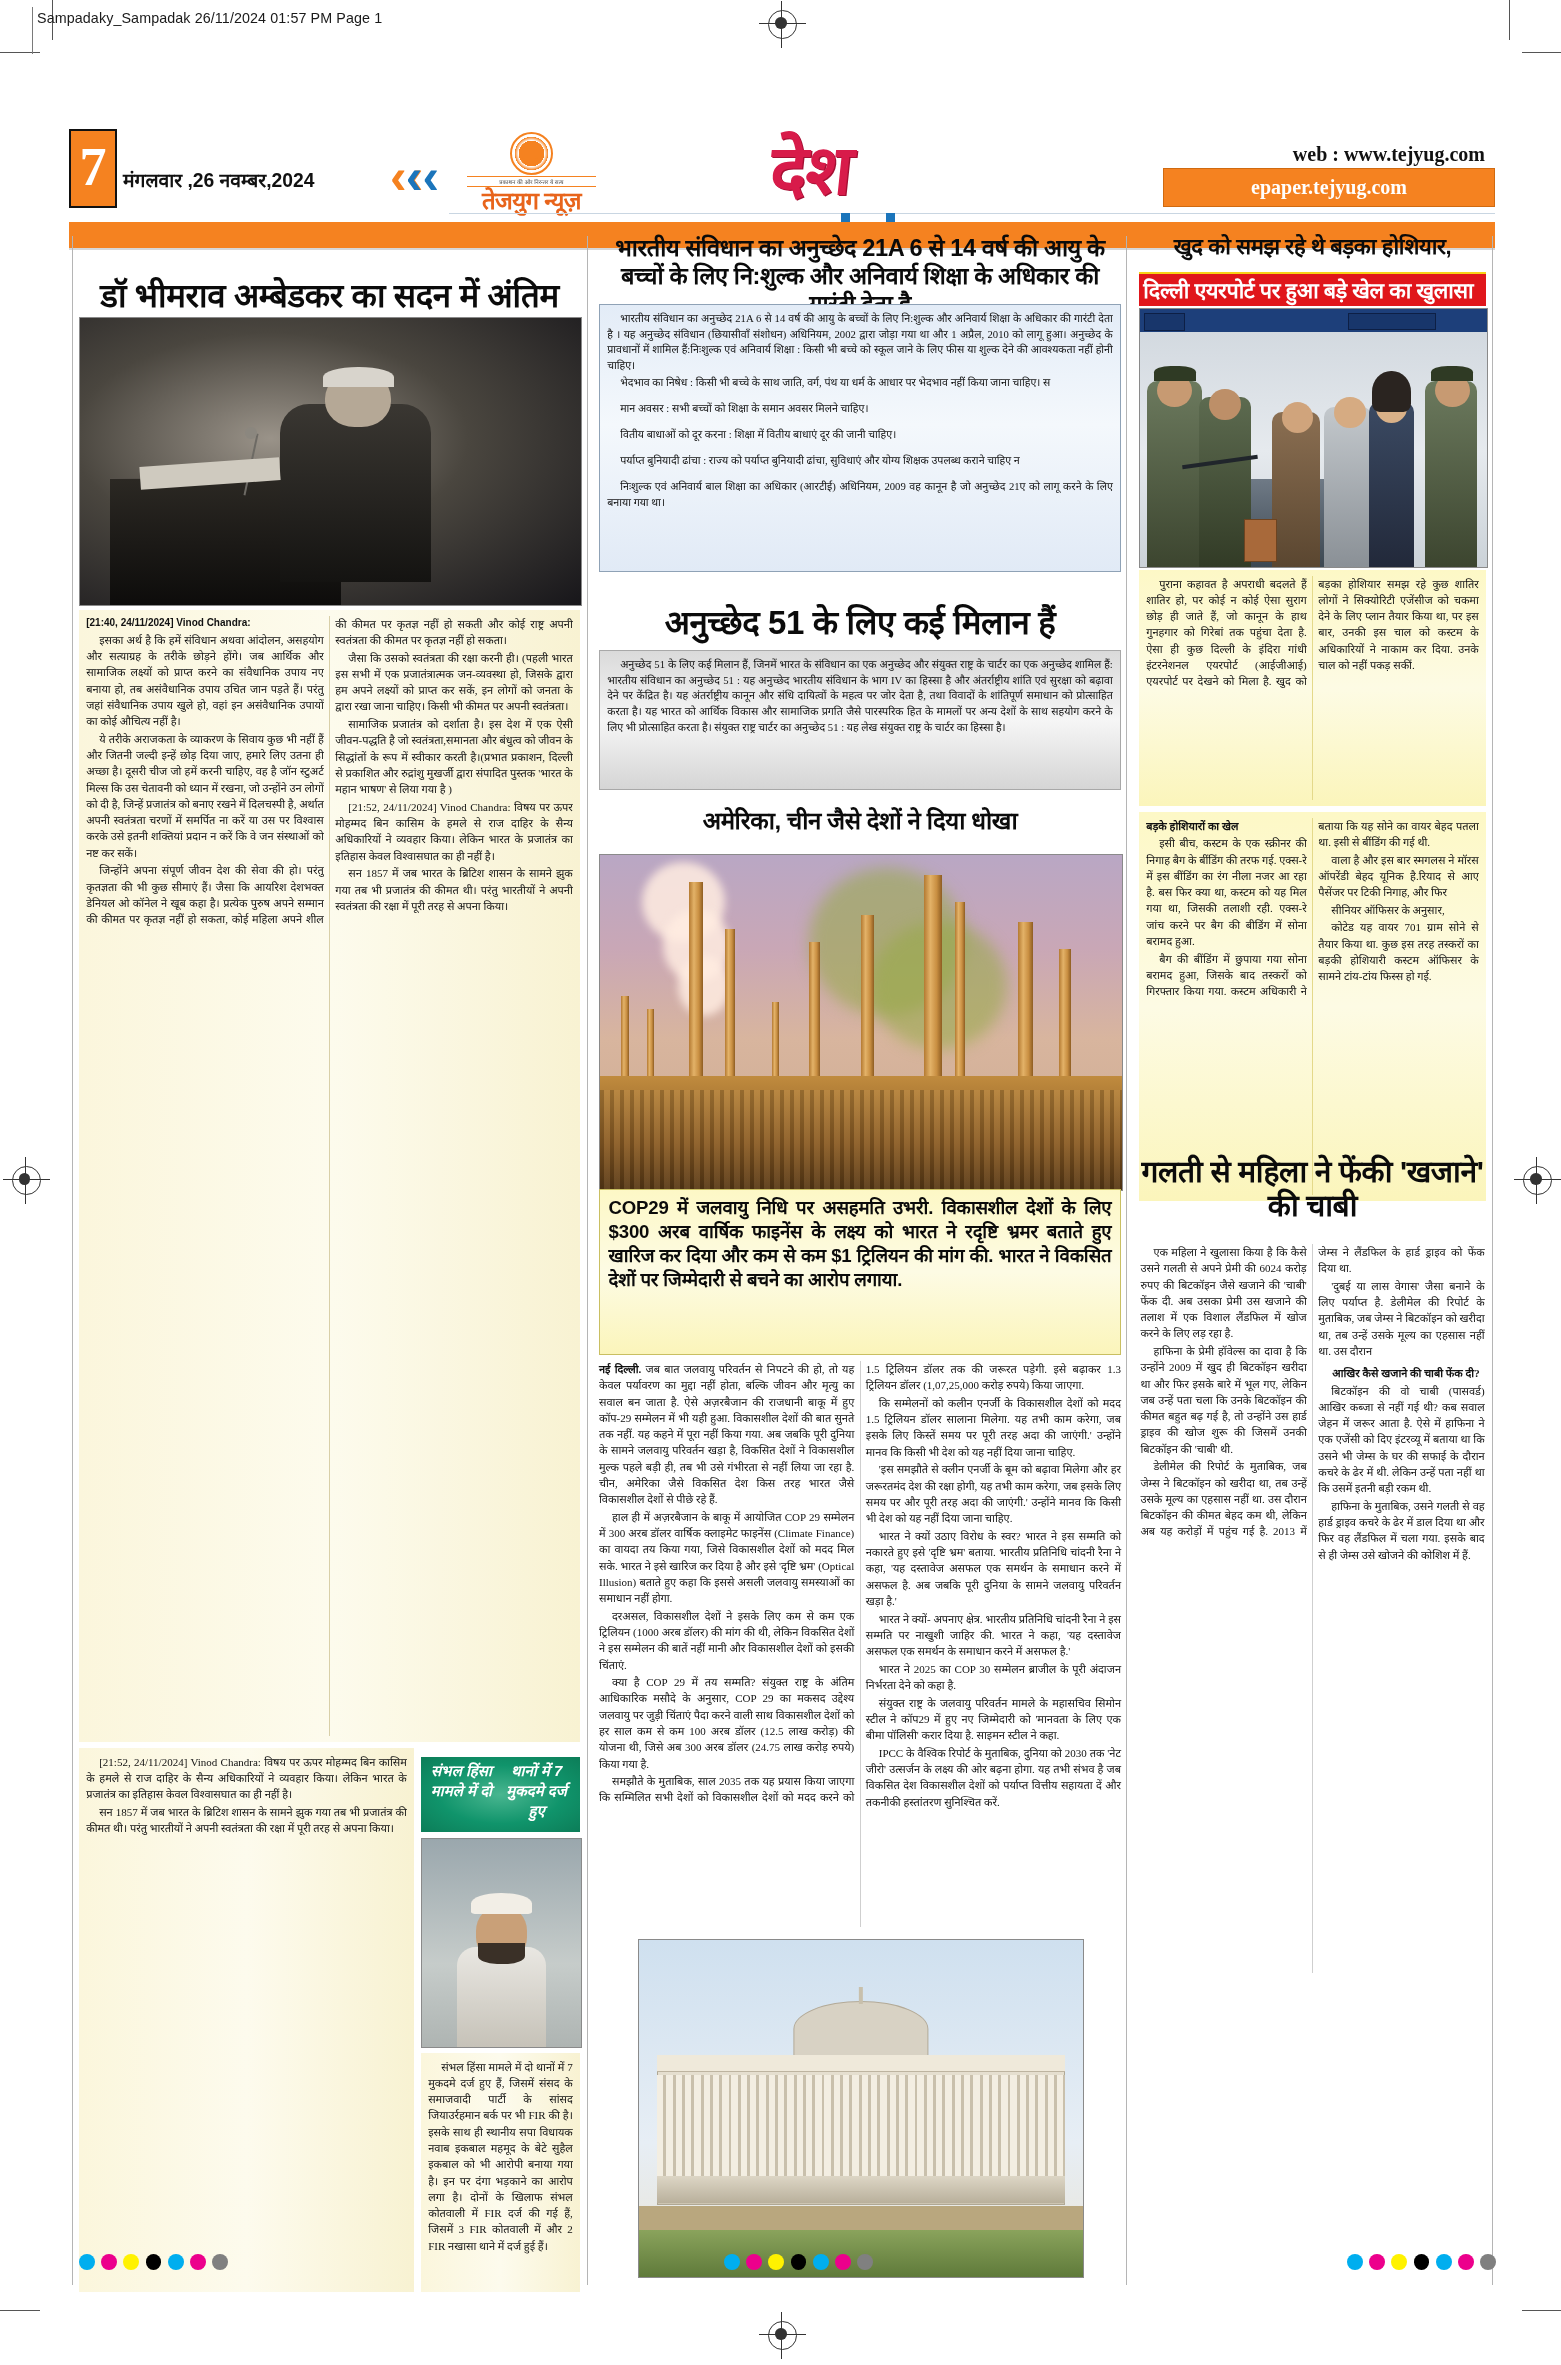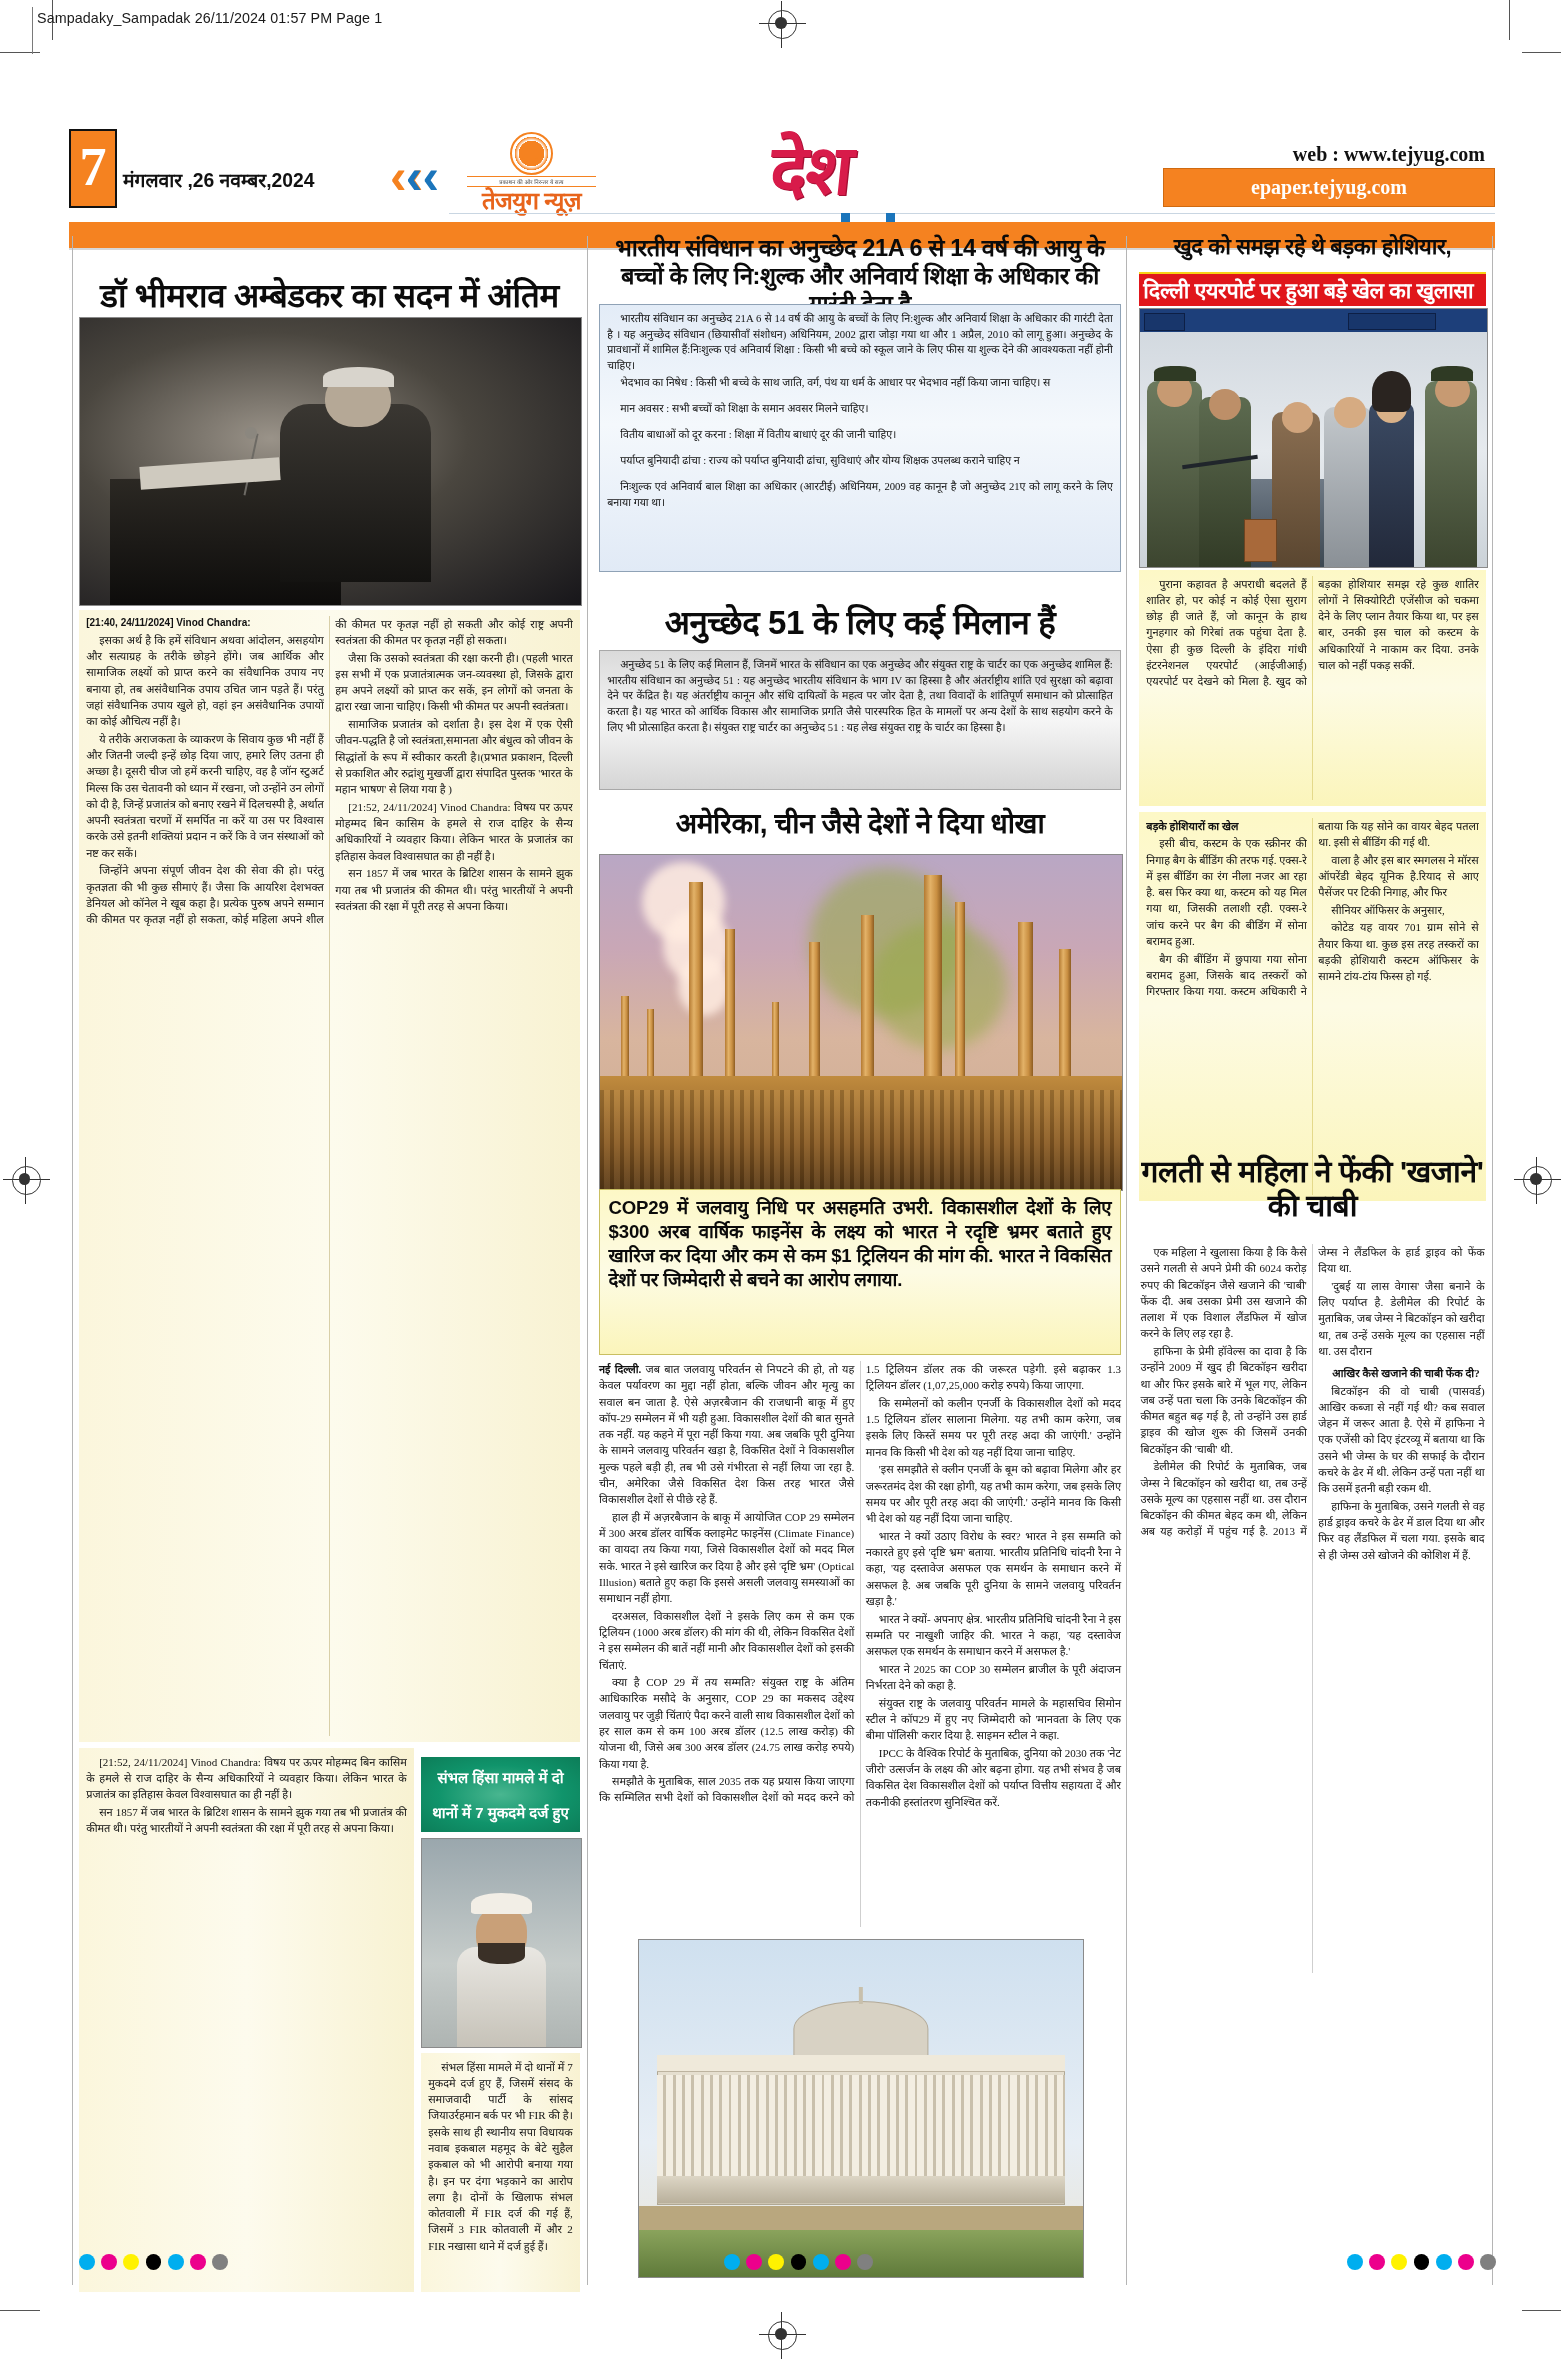--- a/index.html
+++ b/index.html
@@ -232,21 +232,21 @@
     <p>इसका अर्थ है कि हमें संविधान अथवा आंदोलन, असहयोग और सत्याग्रह के तरीके छोड़ने होंगे। जब आर्थिक और सामाजिक लक्ष्यों को प्राप्त करने का संवैधानिक उपाय नए बनाया हो, तब असंवैधानिक उपाय उचित जान पड़ते हैं। परंतु जहां संवैधानिक उपाय खुले हो, वहां इन असंवैधानिक उपायों का कोई औचित्य नहीं है।</p>
     <p>ये तरीके अराजकता के व्याकरण के सिवाय कुछ भी नहीं हैं और जितनी जल्दी इन्हें छोड़ दिया जाए, हमारे लिए उतना ही अच्छा है। दूसरी चीज जो हमें करनी चाहिए, वह है जॉन स्टुअर्ट मिल्स कि उस चेतावनी को ध्यान में रखना, जो उन्होंने उन लोगों को दी है, जिन्हें प्रजातंत्र को बनाए रखने में दिलचस्पी है, अर्थात अपनी स्वतंत्रता चरणों में समर्पित ना करें या उस पर विश्वास करके उसे इतनी शक्तियां प्रदान न करें कि वे जन संस्थाओं को नष्ट कर सकें।</p>
     <p>जिन्होंने अपना संपूर्ण जीवन देश की सेवा की हो। परंतु कृतज्ञता की भी कुछ सीमाएं हैं। जैसा कि आयरिश देशभक्त डेनियल ओ कॉनेल ने खूब कहा है। प्रत्येक पुरुष अपने सम्मान की कीमत पर कृतज्ञ नहीं हो सकता, कोई महिला अपने शील की कीमत पर कृतज्ञ नहीं हो सकती और कोई राष्ट्र अपनी स्वतंत्रता की कीमत पर कृतज्ञ नहीं हो सकता।</p>
     <p>जैसा कि उसको स्वतंत्रता की रक्षा करनी ही। (पहली भारत इस सभी में एक प्रजातंत्रात्मक जन-व्यवस्था हो, जिसके द्वारा हम अपने लक्ष्यों को प्राप्त कर सकें, इन लोगों को जनता के द्वारा रखा जाना चाहिए। किसी भी कीमत पर अपनी स्वतंत्रता।</p>
     <p>सामाजिक प्रजातंत्र को दर्शाता है। इस देश में एक ऐसी जीवन-पद्धति है जो स्वतंत्रता,समानता और बंधुत्व को जीवन के सिद्धांतों के रूप में स्वीकार करती है।(प्रभात प्रकाशन, दिल्ली से प्रकाशित और रुद्रांशु मुखर्जी द्वारा संपादित पुस्तक 'भारत के महान भाषण' से लिया गया है )</p>
     <p>[21:52, 24/11/2024] Vinod Chandra: विषय पर ऊपर मोहम्मद बिन कासिम के हमले से राज दाहिर के सैन्य अधिकारियों ने व्यवहार किया। लेकिन भारत के प्रजातंत्र का इतिहास केवल विश्वासघात का ही नहीं है।</p>
     <p>सन 1857 में जब भारत के ब्रिटिश शासन के सामने झुक गया तब भी प्रजातंत्र की कीमत थी। परंतु भारतीयों ने अपनी स्वतंत्रता की रक्षा में पूरी तरह से अपना किया।</p>
   </div>
 
   <div class="blk kicker-green" style="left:421px;top:1757px;width:159px;height:75px;font-size:15px;
-        display:flex;flex-direction:column;justify-content:space-around;padding:2.9px 4.3px;box-sizing:border-box;">
+        display:flex;flex-direction:row;justify-content:space-around;padding:2.9px 4.3px;box-sizing:border-box;font-style:italic;">
     <span>संभल हिंसा मामले में दो</span>
     <span>थानों में 7 मुकदमे दर्ज हुए</span>
   </div>
 
   <div class="photo" style="left:421px;top:1838px;width:159px;height:208px;">
     <div style="position:absolute;inset:0;background:linear-gradient(180deg,#9aa7ad 0%,#c6ccca 60%,#aeb4b2 100%);"></div>
     <div style="position:absolute;left:22%;bottom:0;width:56%;height:48%;background:linear-gradient(180deg,#e9e7e2,#c6c2b8);border-radius:18.6px 18.6px 0 0;"></div>
     <div style="position:absolute;left:34%;bottom:42%;width:32%;height:26%;background:#c9a078;border-radius:46% 46% 42% 42%;"></div>
     <div style="position:absolute;left:31%;bottom:64%;width:38%;height:10%;background:#f2eee6;border-radius:50% 50% 10% 10%;"></div>
     <div style="position:absolute;left:35%;bottom:40%;width:30%;height:10%;background:#3a3027;border-radius:0 0 40% 40%;"></div>
@@ -271,21 +271,21 @@
     <p style="margin-top:10px;">पर्याप्त बुनियादी ढांचा : राज्य को पर्याप्त बुनियादी ढांचा, सुविधाएं और योग्य शिक्षक उपलब्ध कराने चाहिए न</p>
     <p style="margin-top:10px;">निःशुल्क एवं अनिवार्य बाल शिक्षा का अधिकार (आरटीई) अधिनियम, 2009 वह कानून है जो अनुच्छेद 21ए को लागू करने के लिए बनाया गया था।</p>
   </div>
 
   <div class="blk hl" style="left:599px;top:605px;width:522px;font-size:33px;text-align:center;">अनुच्छेद 51 के लिए कई मिलान हैं</div>
 
   <div class="blk body tint-grey" style="left:599px;top:650px;width:522px;height:140px;padding:5.7px 7.2px;box-sizing:border-box;font-size:10.7px;">
     <p>अनुच्छेद 51 के लिए कई मिलान हैं, जिनमें भारत के संविधान का एक अनुच्छेद और संयुक्त राष्ट्र के चार्टर का एक अनुच्छेद शामिल हैं:  भारतीय संविधान का अनुच्छेद 51 : यह अनुच्छेद भारतीय संविधान के भाग IV का हिस्सा है और अंतर्राष्ट्रीय शांति एवं सुरक्षा को बढ़ावा देने पर केंद्रित है। यह अंतर्राष्ट्रीय कानून और संधि दायित्वों के महत्व पर जोर देता है, तथा विवादों के शांतिपूर्ण समाधान को प्रोत्साहित करता है। यह भारत को आर्थिक विकास और सामाजिक प्रगति जैसे पारस्परिक हित के मामलों पर अन्य देशों के साथ सहयोग करने के लिए भी प्रोत्साहित करता है।  संयुक्त राष्ट्र चार्टर का अनुच्छेद 51 : यह लेख संयुक्त राष्ट्र के चार्टर का हिस्सा है।</p>
   </div>
 
-  <div class="blk hl" style="left:599px;top:808px;width:522px;font-size:28px;text-align:center;">अमेरिका, चीन जैसे देशों ने दिया धोखा</div>
+  <div class="blk hl" style="left:599px;top:808px;width:522px;font-size:24px;text-align:center;">अमेरिका, चीन जैसे देशों ने दिया धोखा</div>
 
   <div class="photo" style="left:599px;top:854px;width:522px;height:335px;">
     <div class="sky"></div>
     <div class="greensmoke" style="left:40%;top:4%;width:30%;height:44%;"></div>
     <div class="greensmoke" style="left:52%;top:20%;width:26%;height:38%;"></div>
     <div class="smoke" style="left:8%;top:2%;width:16%;height:24%;"></div>
     <div class="smoke" style="left:12%;top:16%;width:13%;height:22%;"></div>
     <div class="smoke" style="left:15%;top:30%;width:10%;height:18%;"></div>
     <div class="tower" style="left:17%;top:8%;width:14.3px;height:72%;"></div>
     <div class="tower" style="left:24%;top:22%;width:10px;height:58%;"></div>

